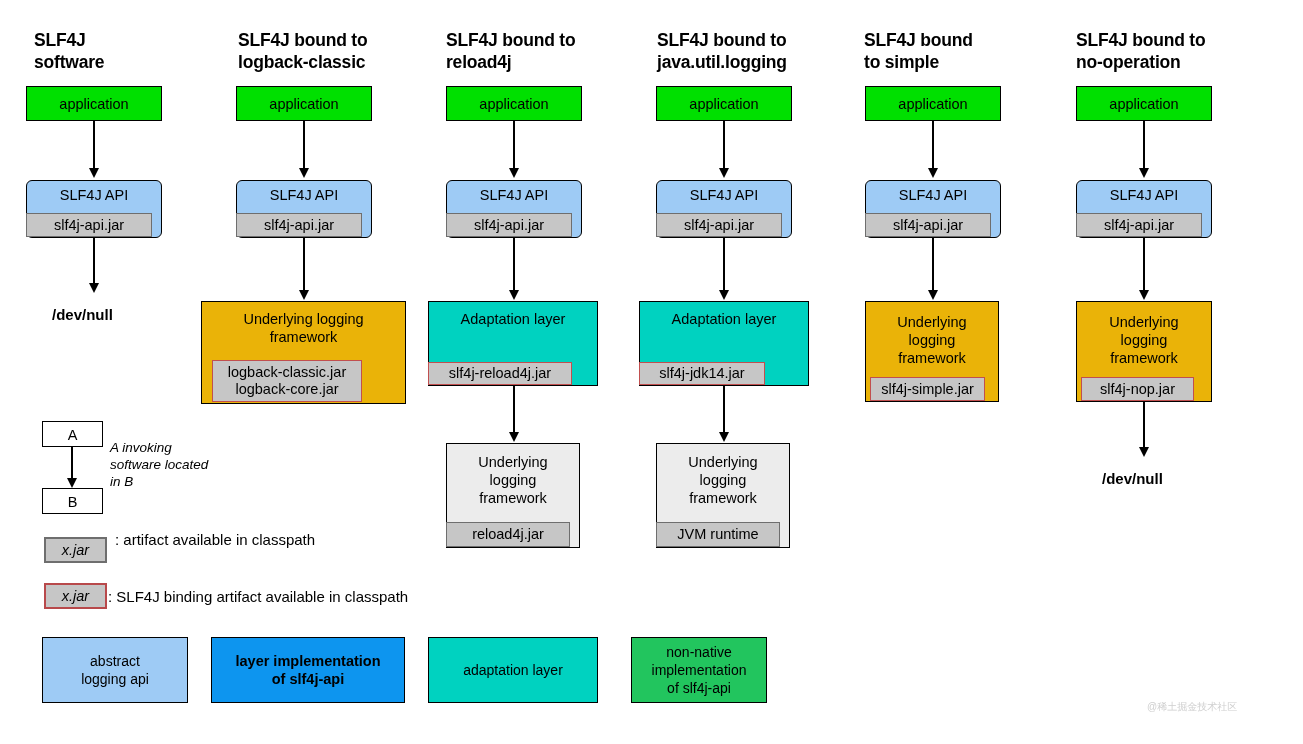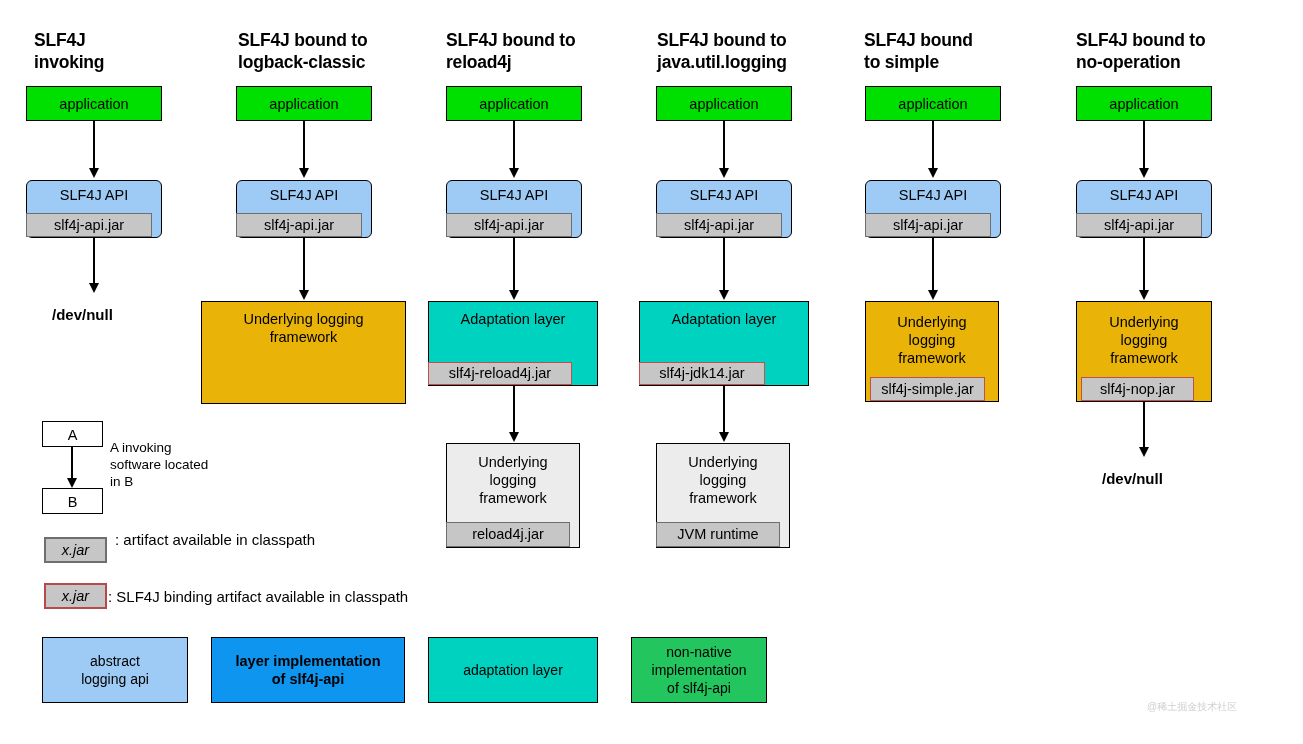--- a/index.html
+++ b/index.html
@@ -103,20 +103,21 @@
     font-size: 15px;
     color: #000;
     white-space: nowrap;
   }
   .legend-text {
     position: absolute;
     font-size: 13.5px;
     line-height: 17px;
     color: #000;
     white-space: pre-line;
+    font-style: italic;
   }
   .legend-inline {
     position: absolute;
     font-size: 15px;
     line-height: 19px;
     color: #000;
     white-space: nowrap;
   }
   .legend-box {
     position: absolute;
@@ -154,21 +155,21 @@
     color: #cfcfcf;
     white-space: nowrap;
   }
 </style>
 </head>
 <body>
 
 <div id="stage">
 
   <div class="col-title" style="left:34px; top:29px; width:180px;">SLF4J
-invoking</div>
+software</div>
 
   <div class="node green" style="left:26px; top:86px; width:136px; height:35px;">
     <span class="node-label" style="padding-top:8px;">application</span>
   </div>
   <div class="arrow" style="left:93px; top:121px; height:57px;">
     <div class="shaft" style="height:47px;"></div>
     <div class="head" style="top:47px;"></div>
   </div>
 
   <div class="node lightblue" style="left:26px; top:180px; width:136px; height:58px;">
@@ -200,20 +201,22 @@
 
   <div class="arrow" style="left:303px; top:238px; height:62px;">
     <div class="shaft" style="height:52px;"></div>
     <div class="head" style="top:52px;"></div>
   </div>
 
   <div class="node brightblue" style="left:201px; top:301px; width:205px; height:103px;">
     <span class="node-label" style="padding-top:8px;">Underlying logging
 framework</span>
   </div>
+  <div class="jar binding" style="left:212px; top:360px; width:150px; height:42px;">logback-classic.jar
+logback-core.jar</div>
 
   <div class="col-title" style="left:446px; top:29px; width:210px;">SLF4J bound to
 reload4j</div>
 
   <div class="node green" style="left:446px; top:86px; width:136px; height:35px;">
     <span class="node-label" style="padding-top:8px;">application</span>
   </div>
   <div class="arrow" style="left:513px; top:121px; height:57px;">
     <div class="shaft" style="height:47px;"></div>
     <div class="head" style="top:47px;"></div>

